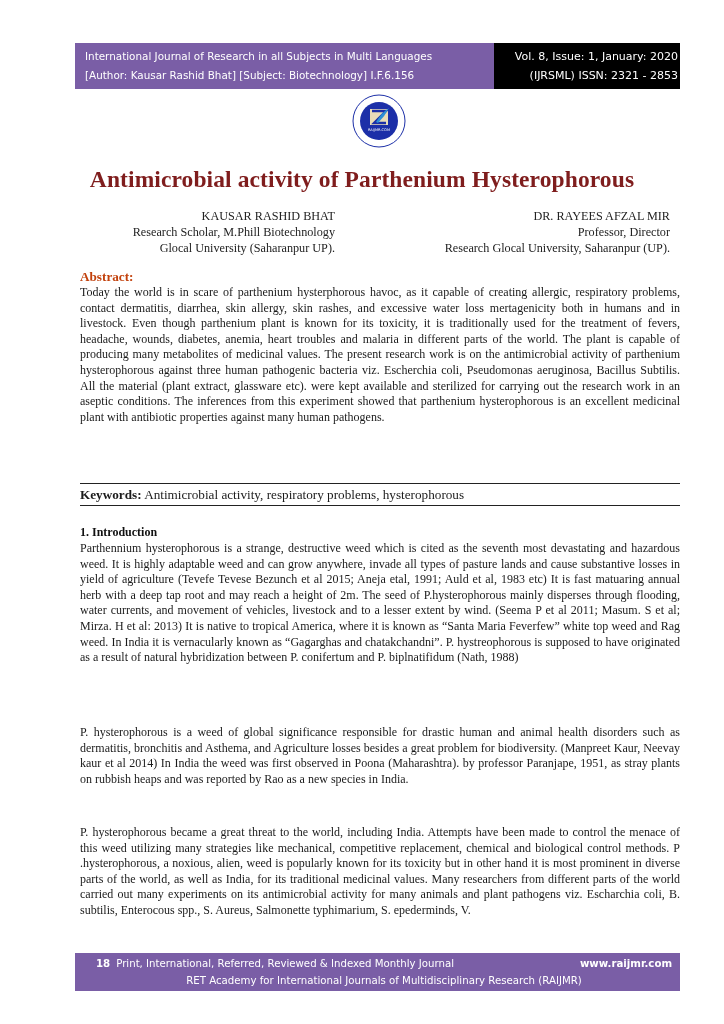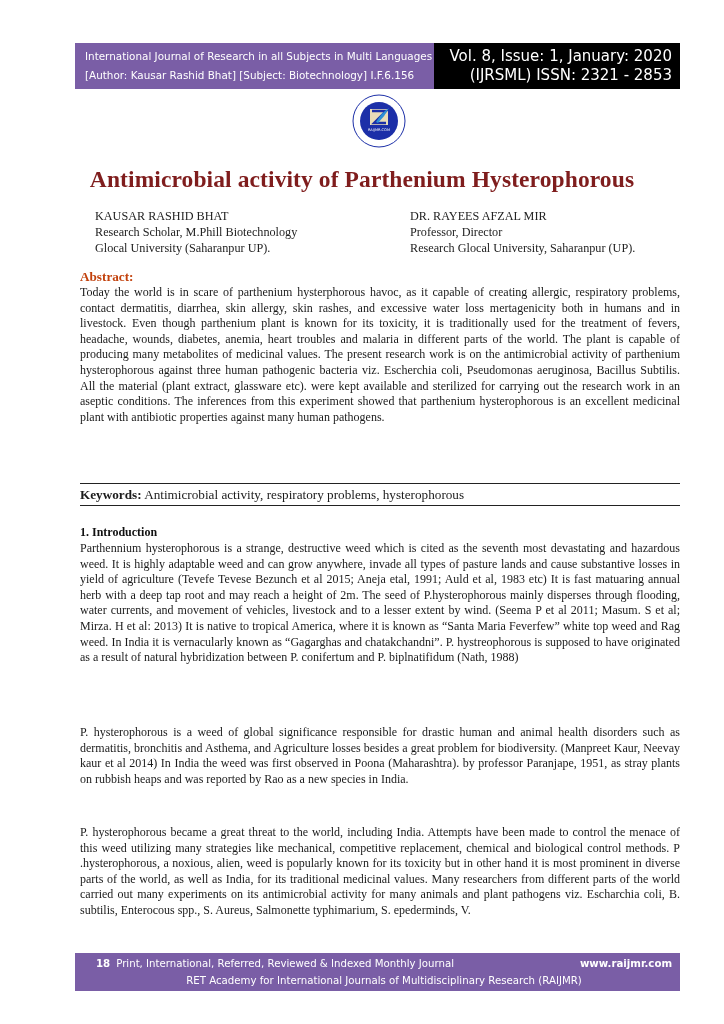--- a/index.html
+++ b/index.html
@@ -1,28 +1,28 @@
 <!DOCTYPE html>
 <html><head>
 <meta charset="utf-8">
 <style>
   html, body { margin: 0; padding: 0; background: #ffffff; }
   body { width: 724px; height: 1024px; position: relative; overflow: hidden; }
   .page { position: absolute; left: 0; top: 0; width: 724px; height: 1024px; background: #fff; }
 
   .header-band { position: absolute; left: 75px; top: 43px; width: 605px; height: 46px; display: flex; }
   .header-left { width: 430px; height: 46px; background: #7a5ea6; color: #ffffff; font-family: "DejaVu Sans", sans-serif; font-size: 10.4px; line-height: 19px; padding: 4px 0 12px 10px; box-sizing: border-box; white-space: nowrap; }
-  .header-right { flex: 1; height: 46px; background: #000000; color: #ffffff; font-family: "DejaVu Sans", sans-serif; font-size: 15px; line-height: 19px; padding: 4px 8px 0 0; box-sizing: border-box; text-align: right; white-space: nowrap; }
+  .header-right { flex: 1; height: 46px; background: #000000; color: #ffffff; font-family: "DejaVu Sans", sans-serif; font-size: 11px; line-height: 19px; padding: 4px 2px 0 0; box-sizing: border-box; text-align: right; white-space: nowrap; }
   .header-right .line2 { padding-right: 0; margin-left: 36px; }
 
   .logo { position: absolute; left: 352px; top: 94px; width: 54px; height: 54px; }
 
   .title { position: absolute; left: 0; width: 724px; top: 166px; text-align: center; font-family: "Liberation Serif", serif; font-weight: bold; font-size: 23.5px; color: #7f1d1d; letter-spacing: 0.1px; }
 
-  .author { position: absolute; top: 208px; font-family: "Liberation Serif", serif; font-size: 12.2px; line-height: 16px; color: #222; text-align: left; }
+  .author { position: absolute; top: 208px; font-family: "Liberation Serif", serif; font-size: 12.2px; line-height: 16px; color: #222; text-align: right; }
   .author.a1 { left: 95px; width: 240px; }
   .author.a2 { left: 410px; width: 260px; }
 
   .body-text { position: absolute; left: 80px; width: 600px; font-family: "Liberation Serif", serif; font-size: 12px; line-height: 15.6px; color: #1a1a1a; text-align: justify; }
 
   .abstract-heading { position: absolute; left: 80px; top: 269px; font-family: "Liberation Serif", serif; font-size: 13.2px; font-weight: bold; color: #c2410c; }
   .abstract { top: 285px; }
 
   .rule { position: absolute; left: 80px; width: 600px; height: 1.3px; background: #222; }
   .rule.r1 { top: 483px; }

